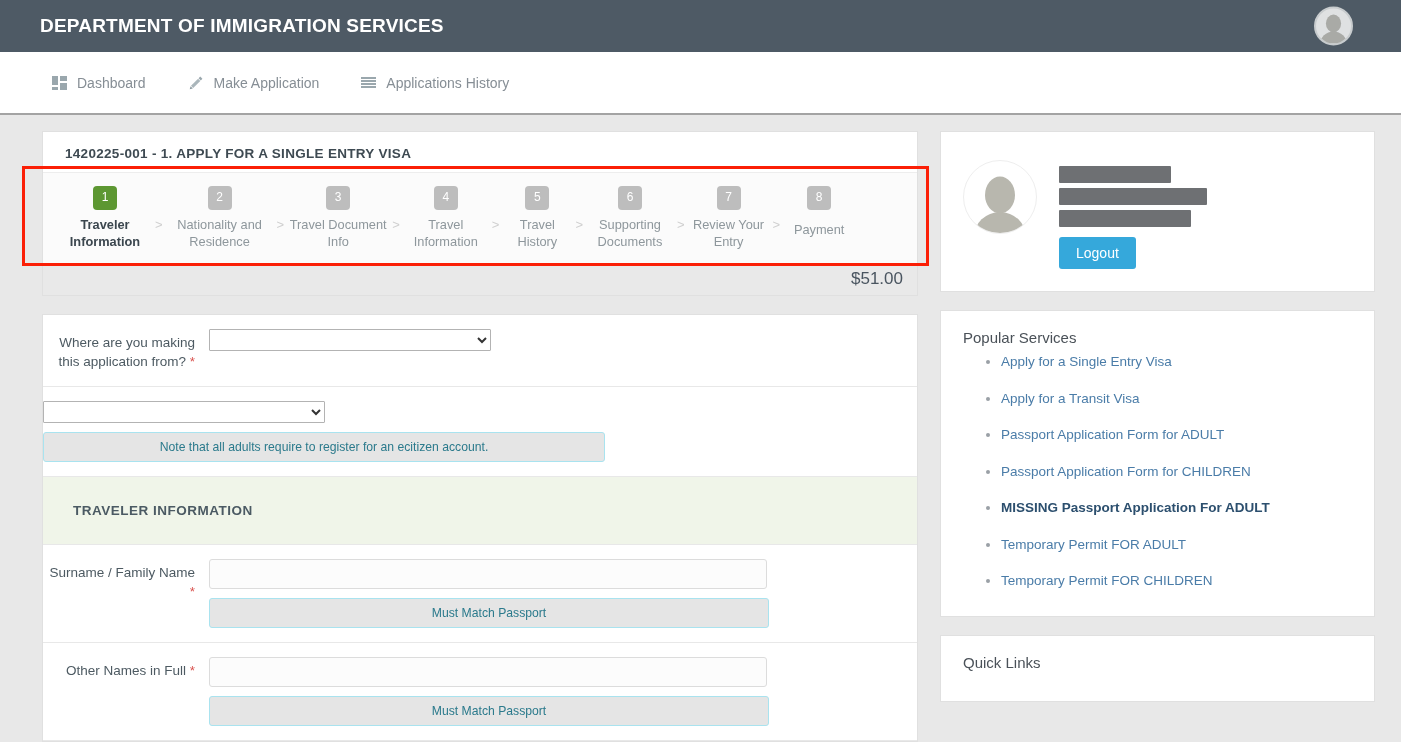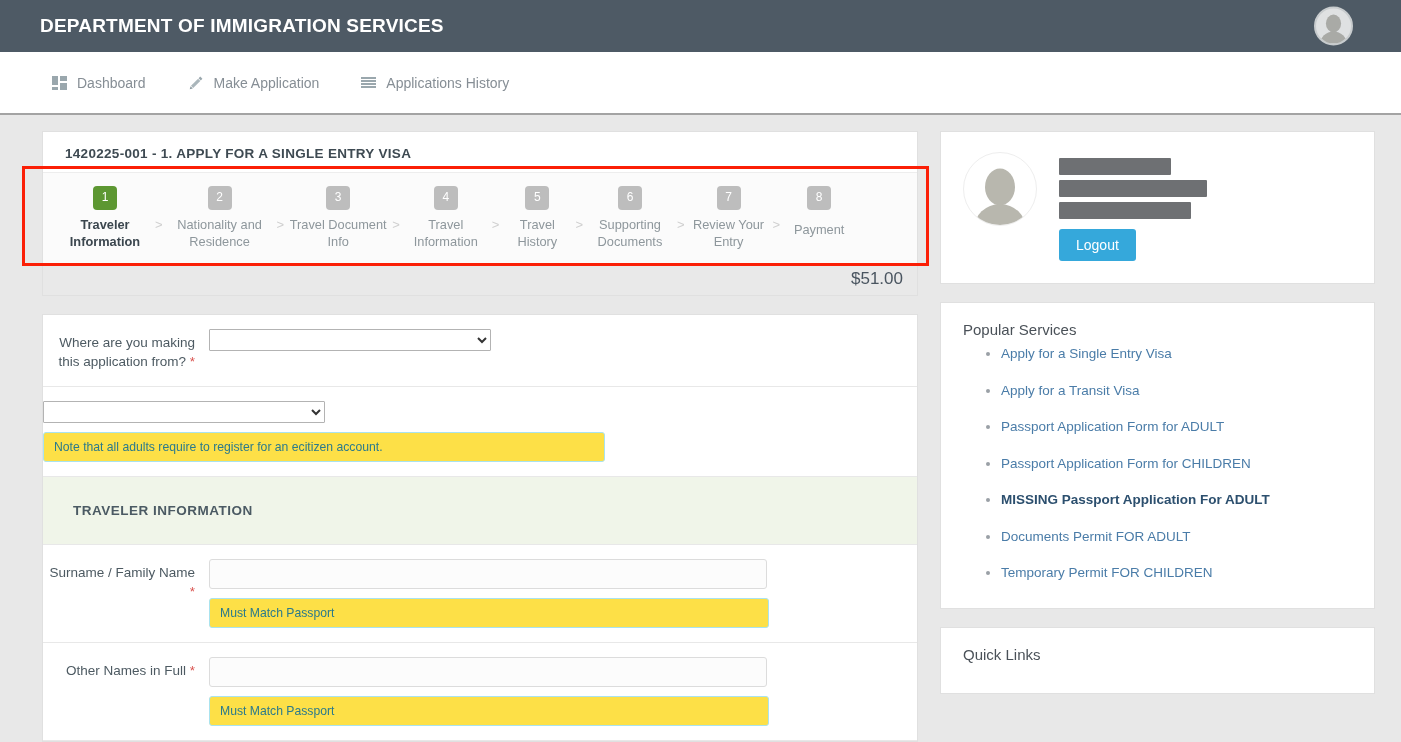--- a/index.html
+++ b/index.html
@@ -199,45 +199,47 @@
     height: 30px;
     border: 1px solid #dcdcdc;
     background: #fcfcfc;
     border-radius: 3px;
     padding: 0 8px;
     font-size: 13px;
     color: #333;
   }
   .hint {
     margin-top: 9px;
-    background: #fde047;
+    background: #e5e5e5;
     border: 1px solid #a9e3ef;
     border-radius: 3px;
     color: #2b7a8c;
     font-size: 12.2px;
     padding: 7px 10px;
+    text-align: center;
   }
   .hint.w1 { width: 562px; }
   .hint.w2 { width: 560px; }
 
   .section-head {
     background: #f0f5e9;
     border-bottom: 1px solid #e8e8e8;
     padding: 26px 0 26px 30px;
     font-size: 13.5px;
     font-weight: bold;
     letter-spacing: .5px;
     color: #4b5a63;
   }
 
   
   .profile {
     display: flex;
     align-items: flex-start;
     padding: 20px 4px 22px 22px;
+    margin-top: 8px;
   }
   .profile-pic {
     width: 74px; height: 74px;
     border-radius: 50%;
     background: #ffffff;
     border: 1px solid #eeeeee;
     overflow: hidden;
     display: flex; align-items: flex-end; justify-content: center;
     flex: 0 0 74px;
   }
@@ -464,21 +466,21 @@
     </div>
 
     <div class="panel side-panel">
       <h3 class="side-title">Popular Services</h3>
       <ul class="side-list">
         <li><a href="#">Apply for a Single Entry Visa</a></li>
         <li><a href="#">Apply for a Transit Visa</a></li>
         <li><a href="#">Passport Application Form for ADULT</a></li>
         <li><a href="#">Passport Application Form for CHILDREN</a></li>
         <li><a href="#" class="bold">MISSING Passport Application For ADULT</a></li>
-        <li><a href="#">Documents Permit FOR ADULT</a></li>
+        <li><a href="#">Temporary Permit FOR ADULT</a></li>
         <li><a href="#">Temporary Permit FOR CHILDREN</a></li>
       </ul>
     </div>
 
     <div class="panel side-panel">
       <h3 class="side-title">Quick Links</h3>
     </div>
 
   </div>
 </div>

